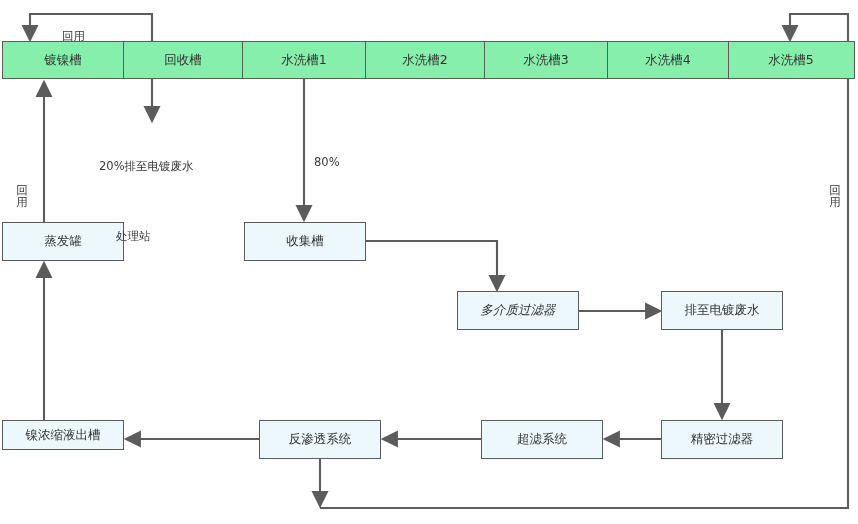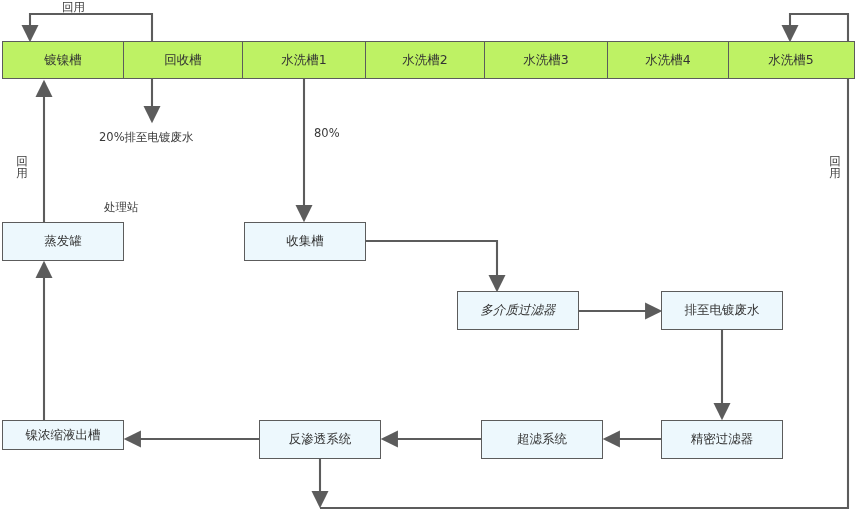--- a/index.html
+++ b/index.html
@@ -39,21 +39,21 @@
     white-space: nowrap;
   }
   .strip {
     position: absolute;
     left: 2px;
     top: 41px;
     width: 853px;
     height: 38px;
     box-sizing: border-box;
     border: 1.6px solid #5c5c5c;
-    background: #bef264;
+    background: #86efac;
     display: flex;
   }
   .strip .cell {
     box-sizing: border-box;
     display: flex;
     align-items: center;
     justify-content: center;
     color: #333333;
     font-size: 12.5px;
     border-right: 1.6px solid #5c5c5c;
@@ -61,20 +61,21 @@
   }
   .strip .cell:last-child {
     border-right: none;
   }
   .edge-label {
     position: absolute;
     color: #3a3a3a;
     font-size: 11.5px;
     line-height: 1.15;
     white-space: nowrap;
+    margin-top: 29px;
   }
   .edge-label.vertical {
     white-space: normal;
     width: 12px;
     text-align: center;
     line-height: 1.05;
   }
 </style>
 </head>
 <body>
@@ -176,15 +177,15 @@
   <div class="edge-label" style="left:62px; top:1px;">回用</div>
 
   <div class="edge-label vertical" style="left:16px; top:155px;">回用</div>
 
   <div class="edge-label vertical" style="left:829px; top:155px;">回用</div>
 
   <div class="edge-label" style="left:99px; top:131px;">20%排至电镀废水</div>
 
   <div class="edge-label" style="left:314px; top:127px;">80%</div>
 
-  <div class="edge-label" style="left:104px; top:201px;text-align:center;">处理站</div>
+  <div class="edge-label" style="left:116px; top:201px;text-align:center;">处理站</div>
 
 </div>
 
 </body></html>

